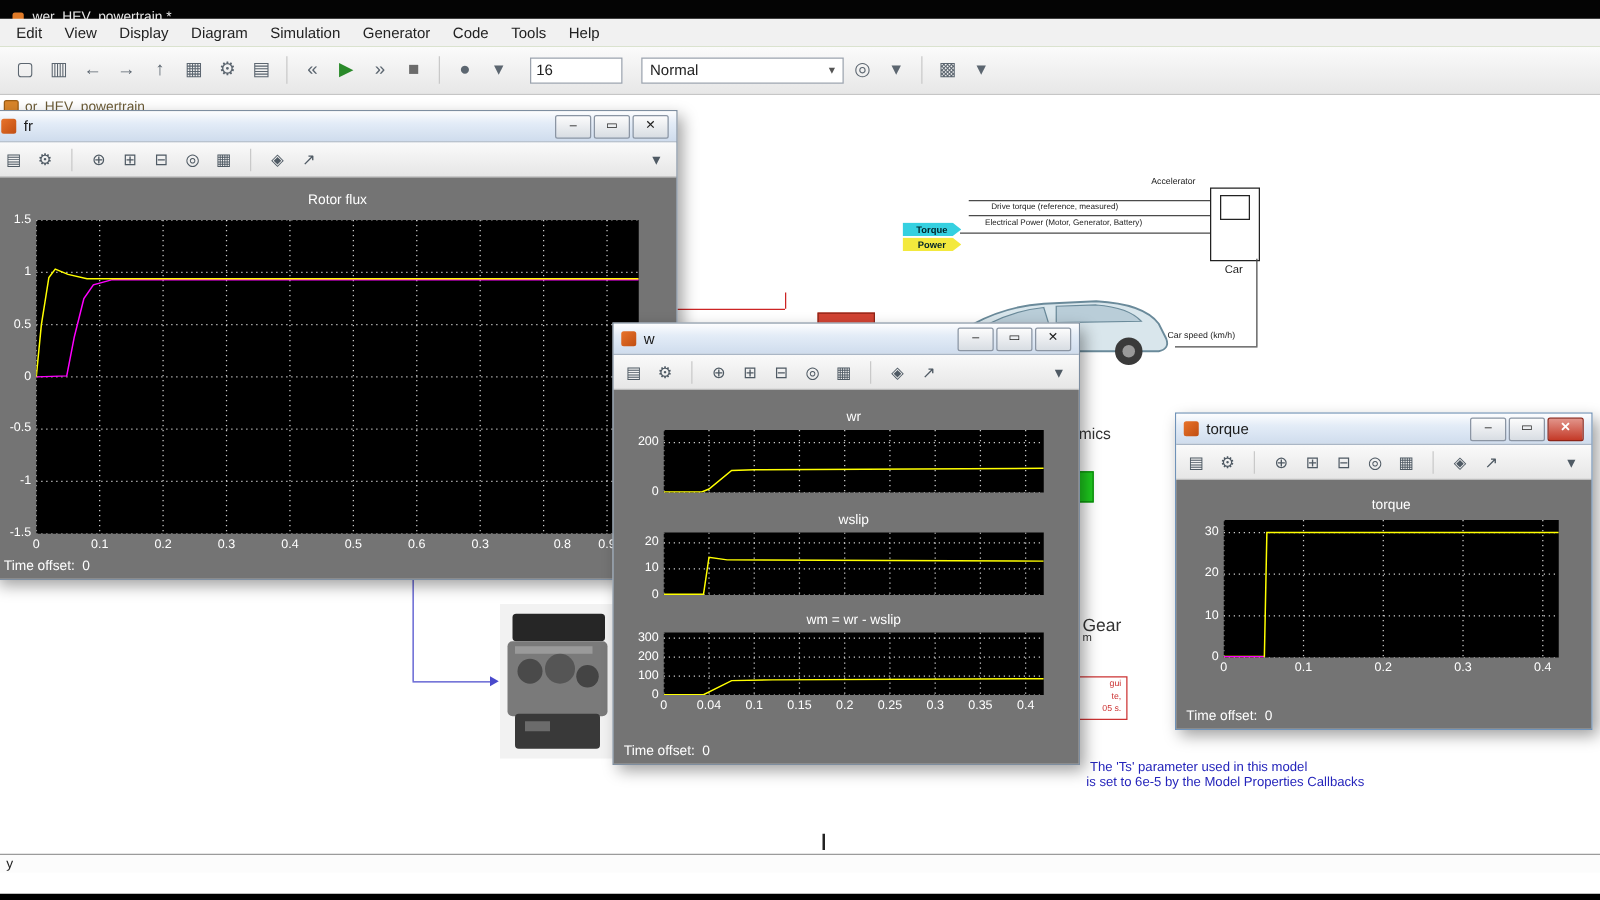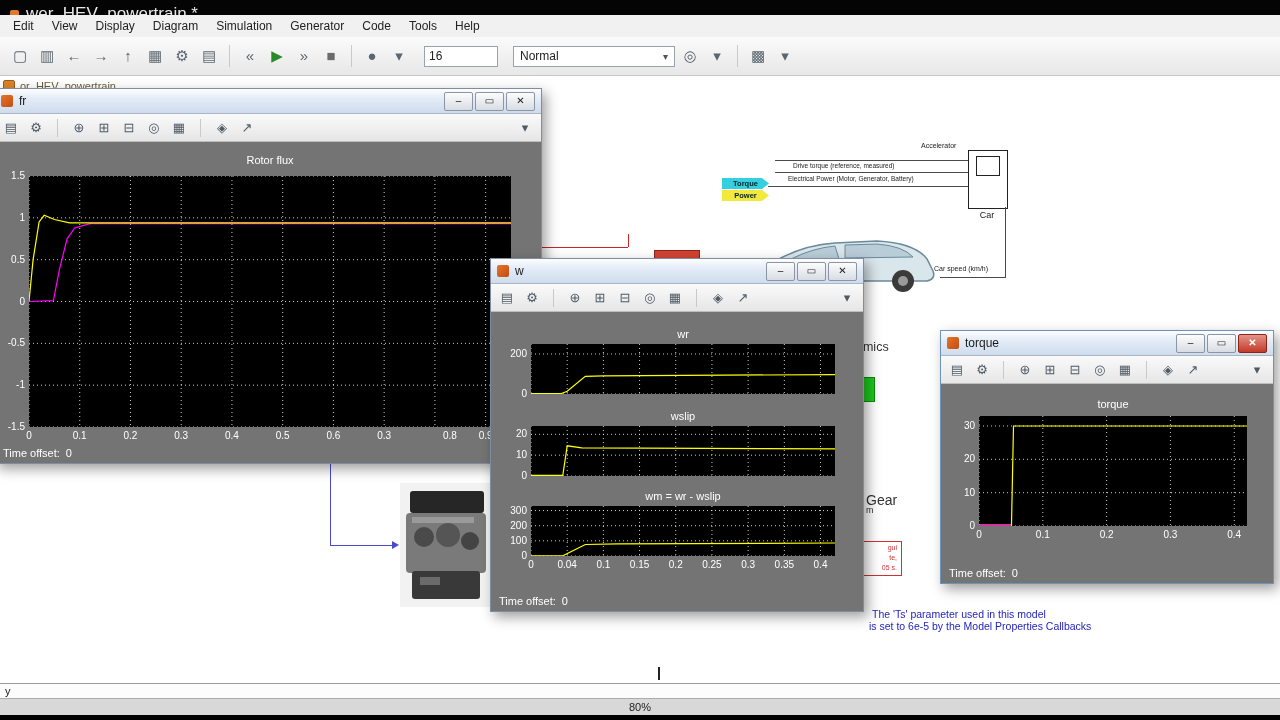--- a/index.html
+++ b/index.html
@@ -1,21 +1,21 @@
 <!DOCTYPE html>
 <html><head>
 <meta charset="utf-8">
 <style>
   html,body{margin:0;padding:0;background:#222;}
   .screen{position:relative;width:1280px;height:720px;background:#fff;overflow:hidden;
           font-family:"Liberation Sans",sans-serif;-webkit-font-smoothing:antialiased;}
 
   
   .os-bar{position:absolute;left:0;top:0;right:0;height:28px;background:#040404;color:#e8e8e8;
-          font-size:17px;display:flex;align-items:center;gap:7px;padding-left:10px;}
+          font-size:11px;display:flex;align-items:center;gap:7px;padding-left:10px;}
   .app-icon{width:9px;height:9px;background:#e07b28;border-radius:2px;flex:0 0 auto;}
 
   
   .menubar{position:absolute;top:15px;left:0;right:0;height:22px;background:#f1f1f1;
            border-bottom:1px solid #4d7c0f;display:flex;align-items:center;padding-left:4px;}
   .menu-item{font-size:12px;color:#222;padding:2px 9px;cursor:default;}
 
   
   .toolbar{position:absolute;top:37px;left:0;right:0;height:38px;background:linear-gradient(#fbfbfb,#e7e7e7);
            border-bottom:1px solid #c6c6c6;display:flex;align-items:center;gap:3px;padding:0 8px;}
@@ -447,18 +447,15 @@
         <span class="tick xtick" style="left: 86.8095px; width: 30px; top: 145px;">0.1</span>
         <span class="tick xtick" style="left: 150.619px; width: 30px; top: 145px;">0.2</span>
         <span class="tick xtick" style="left: 214.429px; width: 30px; top: 145px;">0.3</span>
         <span class="tick xtick" style="left: 278.238px; width: 30px; top: 145px;">0.4</span>
       </div>
   </div>
 
   <div class="status1">
     <span>y</span>
   </div>
-  <div class="status2">
-    <span>80%</span>
-  </div>
   <div class="bottom-black"></div>
 
 </div>
 
 </body></html>

